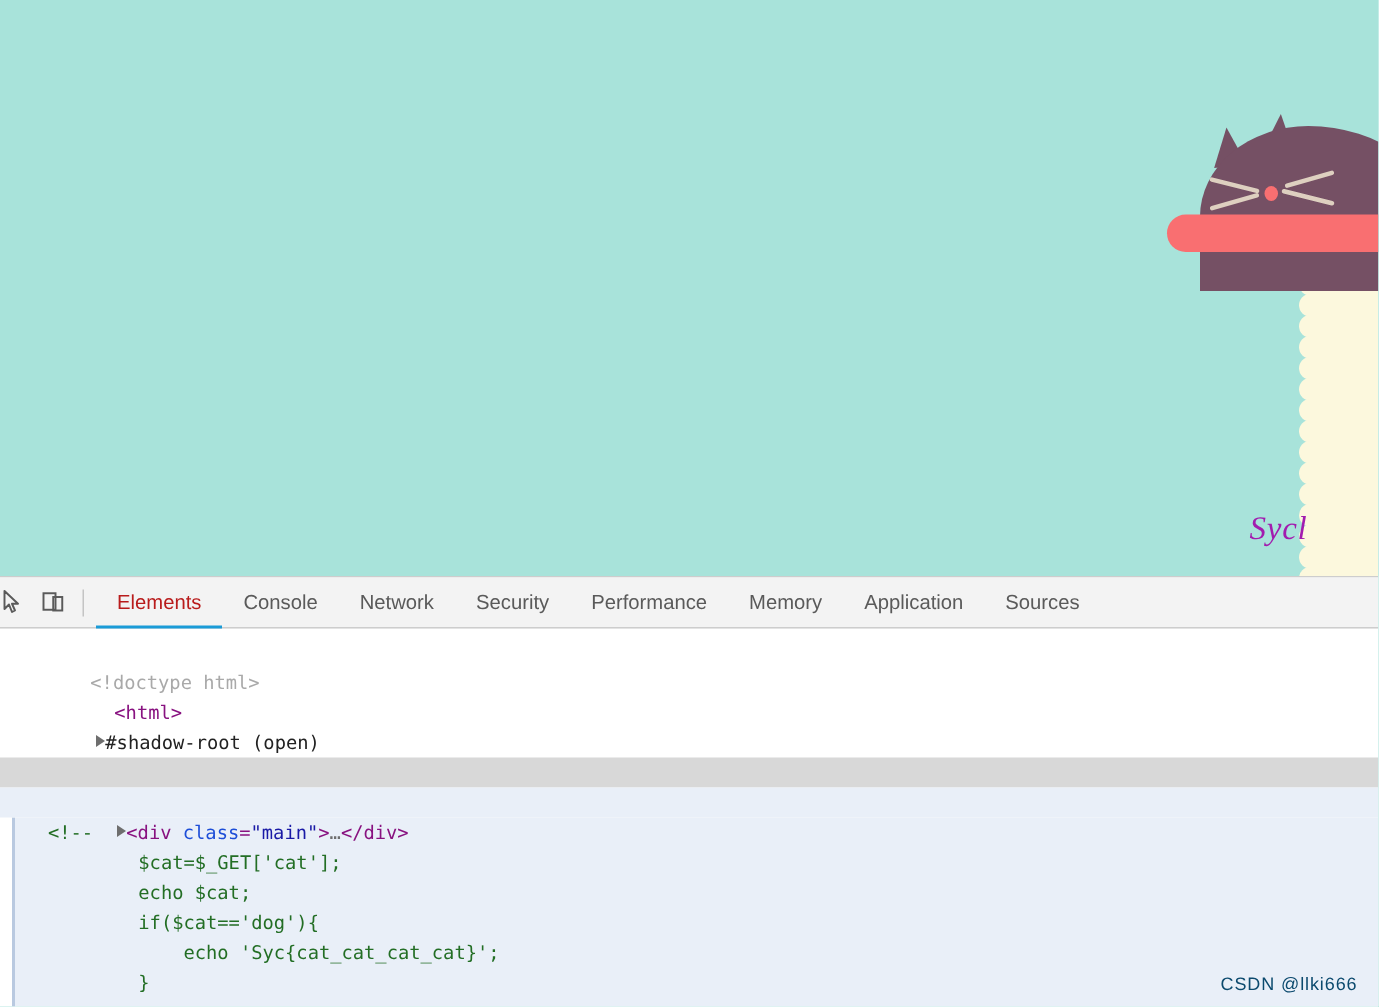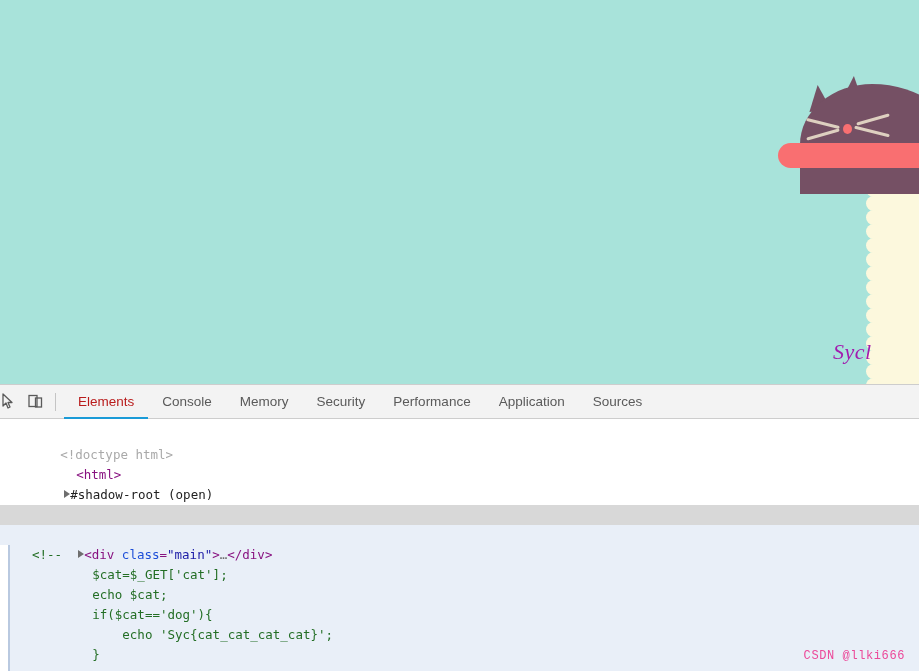--- a/index.html
+++ b/index.html
@@ -230,23 +230,23 @@
     padding-left: 22px;
     margin-left: 8px;
   }
 
   
   #watermark {
     position: absolute;
     right: 14px;
     bottom: 8px;
     font-size: 12px;
-    color: #ec4899;
+    color: #0c4a6e;
     letter-spacing: 0.6px;
-    font-family: Liberation Mono, monospace;
+    font-family: Liberation Sans, sans-serif;
   }
 </style>
 </head>
 <body>
 
 <div id="page">
 
   <div id="viewport">
 
     <div id="cream-card"></div>
@@ -298,23 +298,24 @@
         <svg width="19" height="19" viewBox="0 0 19 19">
           <rect x="3" y="3.5" width="8" height="11" fill="none" stroke="#5a5a5a" stroke-width="1.3"></rect>
           <rect x="9.5" y="6" width="6" height="9" fill="none" stroke="#5a5a5a" stroke-width="1.3"></rect>
         </svg>
       </div>
 
       <div class="toolbar-sep"></div>
 
       <div class="dt-tab active">Elements</div>
       <div class="dt-tab">Console</div>
-      <div class="dt-tab">Memory</div>
+      <div class="dt-tab">Network</div>
       <div class="dt-tab">Security</div>
       <div class="dt-tab">Performance</div>
+      <div class="dt-tab">Memory</div>
       <div class="dt-tab">Application</div>
       <div class="dt-tab">Sources</div>
     </div>
 
     <div id="dom-tree">
 
       <div class="dom-row" style="padding-left:0;">
         <span class="doctype">&lt;!doctype html&gt;</span>
       </div>
 

